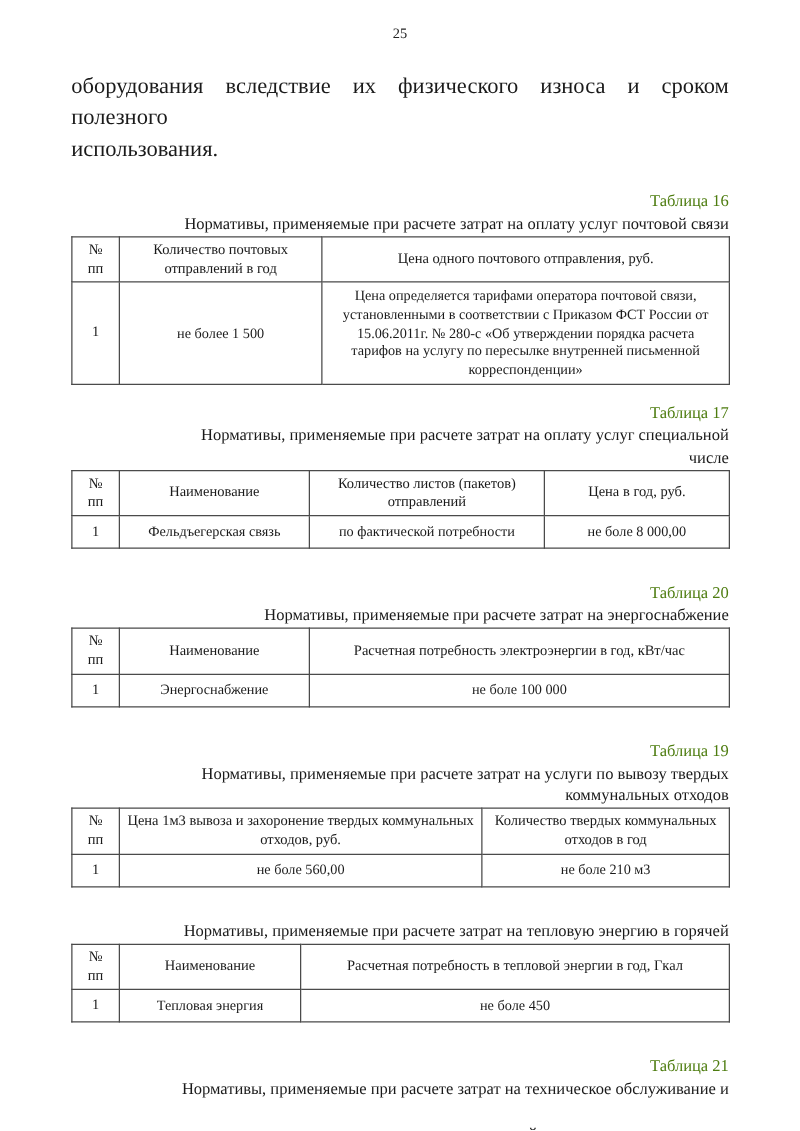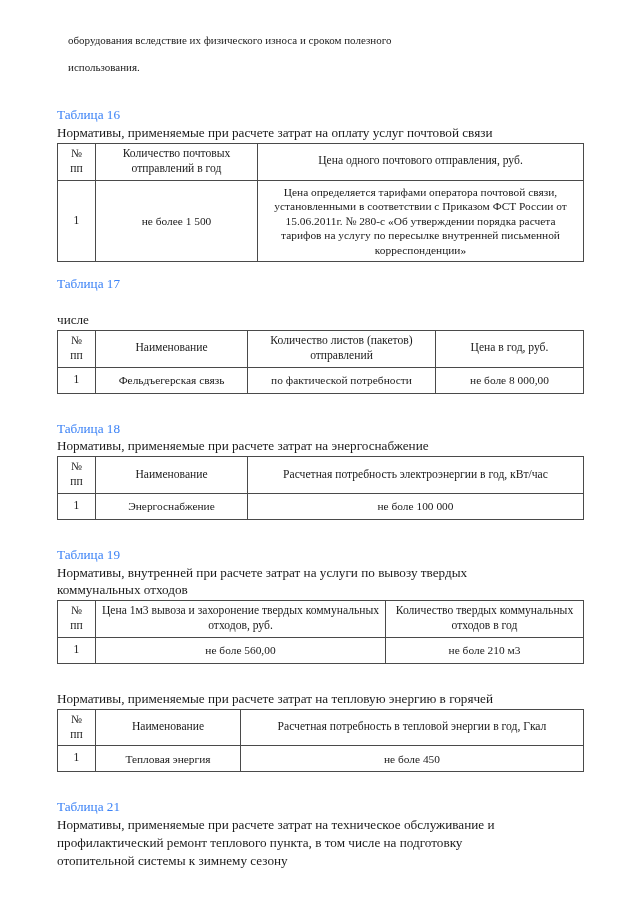--- a/index.html
+++ b/index.html
@@ -24,37 +24,38 @@
     line-height: 1;
     padding-top: 22px;
     color: #222;
   }
   .content {
     margin: 0 auto;
     width: 526px;
     padding-top: 22px;
   }
   .body-para {
-    font-size: 11px;
+    font-size: 18px;
     line-height: 1.42;
     text-align: justify;
     text-indent: 0;
-    margin: 11px;
+    margin: 0;
     color: #1a1a1a;
   }
 
   .tbl-block { margin-top: 0; }
 
   .tbl-label {
+    text-align: right;
     font-size: 13.2px;
     line-height: 1.35;
-    color: #3b82f6;
+    color: #4d7c0f;
   }
   .tbl-caption {
-    text-align: left;
+    text-align: right;
     font-size: 13.2px;
     line-height: 1.35;
     color: #1a1a1a;
     margin: 0 0 1px 0;
   }
   table.doc {
     border-collapse: collapse;
     width: 526px;
     table-layout: fixed;
     margin: 0;
@@ -73,20 +74,21 @@
   table.doc td.num { font-size: 11.6px; }
   .gap-s  { height: 13px; }
   .gap-m  { height: 20px; }
   .gap-l  { height: 26px; }
 </style>
 </head>
 <body>
 
 <div class="page">
 
+  <div class="page-number">25</div>
 
   <div class="content">
 
     <p class="body-para">
       <span>оборудования вследствие их физического износа и сроком полезного</span>
     </p>
     <p class="body-para">
       <span>использования.</span>
     </p>
 
@@ -117,21 +119,21 @@
           </tr>
         </tbody>
       </table>
     </div>
 
     <div class="gap-s"></div>
 
     <div class="tbl-block">
       <div class="tbl-label">Таблица 17</div>
       <div class="tbl-caption">
-        <br>
+        <span>Нормативы, применяемые при расчете затрат на оплату услуг специальной</span><br>
         <span>числе</span>
       </div>
       <table class="doc">
         <colgroup>
           <col style="width:38px">
             <col style="width:152px">
             <col style="width:188px">
             <col style="width:148px">
         </colgroup>
         <tbody>
@@ -150,21 +152,21 @@
             <td>по фактической потребности</td>
             <td>не боле 8 000,00</td>
           </tr>
         </tbody>
       </table>
     </div>
 
     <div class="gap-l"></div>
 
     <div class="tbl-block">
-      <div class="tbl-label">Таблица 18</div>
+      <div class="tbl-label">Таблица 20</div>
       <div class="tbl-caption">Нормативы, применяемые при расчете затрат на энергоснабжение</div>
       <table class="doc">
         <colgroup>
           <col style="width:38px">
             <col style="width:152px">
             <col style="width:336px">
         </colgroup>
         <tbody>
           <tr>
             <td class="hdr">
@@ -181,21 +183,21 @@
           </tr>
         </tbody>
       </table>
     </div>
 
     <div class="gap-l"></div>
 
     <div class="tbl-block">
       <div class="tbl-label">Таблица 19</div>
       <div class="tbl-caption">
-        <span>Нормативы, внутренней при расчете затрат на услуги по вывозу твердых</span><br>
+        <span>Нормативы, применяемые при расчете затрат на услуги по вывозу твердых</span><br>
         <span>коммунальных отходов</span>
       </div>
       <table class="doc">
         <colgroup>
           <col style="width:38px">
             <col style="width:290px">
             <col style="width:198px">
         </colgroup>
         <tbody>
           <tr>
@@ -244,19 +246,19 @@
         </tbody>
       </table>
     </div>
 
     <div class="gap-l"></div>
 
     <div class="tbl-block">
       <div class="tbl-label">Таблица 21</div>
       <div class="tbl-caption">
         <span>Нормативы, применяемые при расчете затрат на техническое обслуживание и</span><br>
-        <span>профилактический ремонт теплового пункта, в том числе на подготовку</span><br>
+        <br>
         <span>отопительной системы к зимнему сезону</span>
       </div>
     </div>
 
   </div>
 </div>
 
 </body></html>

